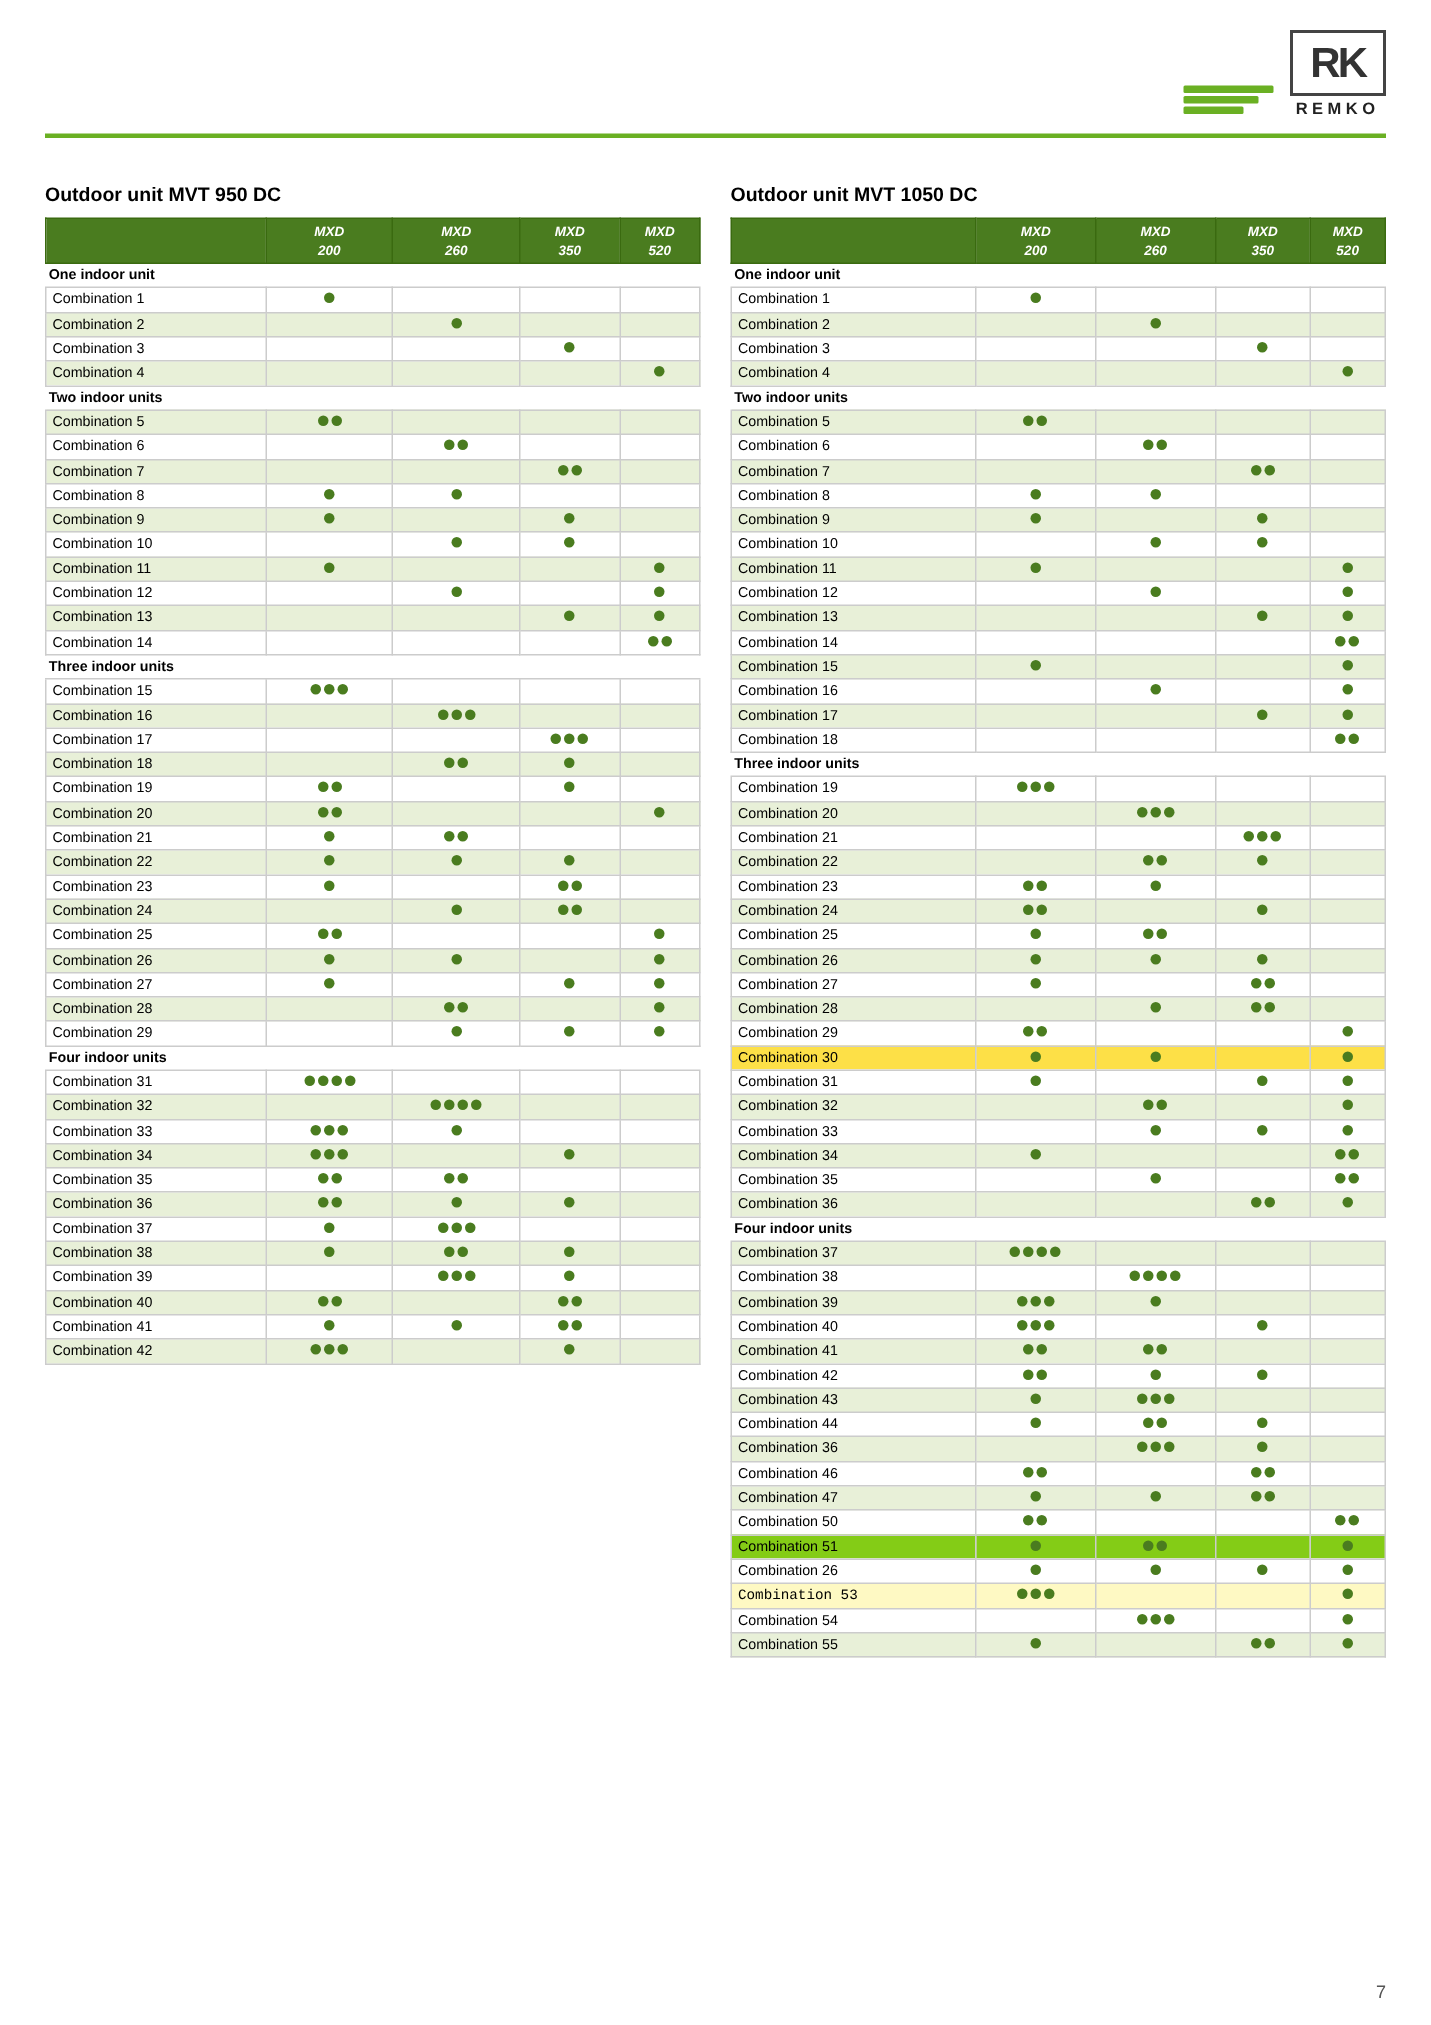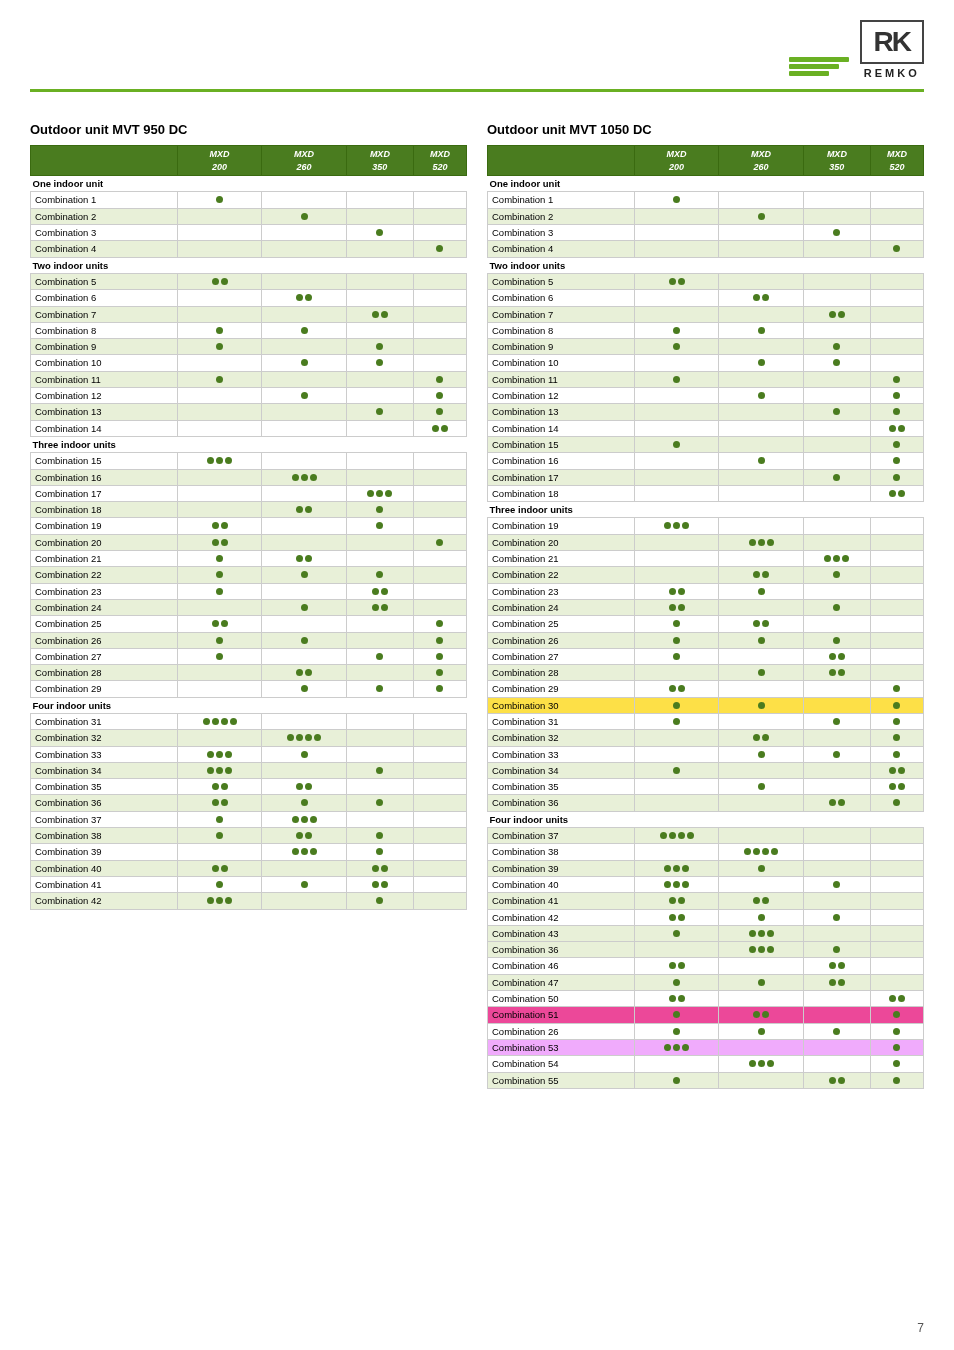--- a/index.html
+++ b/index.html
@@ -789,20 +789,27 @@
             <td><span class="dot"></span></td>
             <td></td>
           </tr>
           <tr style="background-color: rgb(232, 240, 216);">
             <td>Combination 43</td>
             <td><span class="dot"></span></td>
             <td><span class="dot"></span><span class="dot"></span><span class="dot"></span></td>
             <td></td>
             <td></td>
           </tr>
+          <tr style="background-color: rgb(255, 255, 255);">
+            <td>Combination 44</td>
+            <td><span class="dot"></span></td>
+            <td><span class="dot"></span><span class="dot"></span></td>
+            <td><span class="dot"></span></td>
+            <td></td>
+          </tr>
           <tr style="background-color: rgb(232, 240, 216);">
             <td>Combination 36</td>
             <td></td>
             <td><span class="dot"></span><span class="dot"></span><span class="dot"></span></td>
             <td><span class="dot"></span></td>
             <td></td>
           </tr>
           <tr style="background-color: rgb(255, 255, 255);">
             <td>Combination 46</td>
             <td><span class="dot"></span><span class="dot"></span></td>
@@ -817,35 +824,35 @@
             <td><span class="dot"></span><span class="dot"></span></td>
             <td></td>
           </tr>
           <tr style="background-color: rgb(255, 255, 255);">
             <td>Combination 50</td>
             <td><span class="dot"></span><span class="dot"></span></td>
             <td></td>
             <td></td>
             <td><span class="dot"></span><span class="dot"></span></td>
           </tr>
-          <tr style="background-color: #ec4899;">
+          <tr style="background-color: #84cc16;">
             <td>Combination 51</td>
             <td><span class="dot"></span></td>
             <td><span class="dot"></span><span class="dot"></span></td>
             <td></td>
             <td><span class="dot"></span></td>
           </tr>
           <tr style="background-color: rgb(255, 255, 255);">
             <td>Combination 26</td>
             <td><span class="dot"></span></td>
             <td><span class="dot"></span></td>
             <td><span class="dot"></span></td>
             <td><span class="dot"></span></td>
           </tr>
-          <tr style="background-color: #f0abfc;">
+          <tr style="background-color: #fef9c3; font-family: Liberation Mono, monospace;">
             <td>Combination 53</td>
             <td><span class="dot"></span><span class="dot"></span><span class="dot"></span></td>
             <td></td>
             <td></td>
             <td><span class="dot"></span></td>
           </tr>
           <tr style="background-color: rgb(255, 255, 255);">
             <td>Combination 54</td>
             <td></td>
             <td><span class="dot"></span><span class="dot"></span><span class="dot"></span></td>

